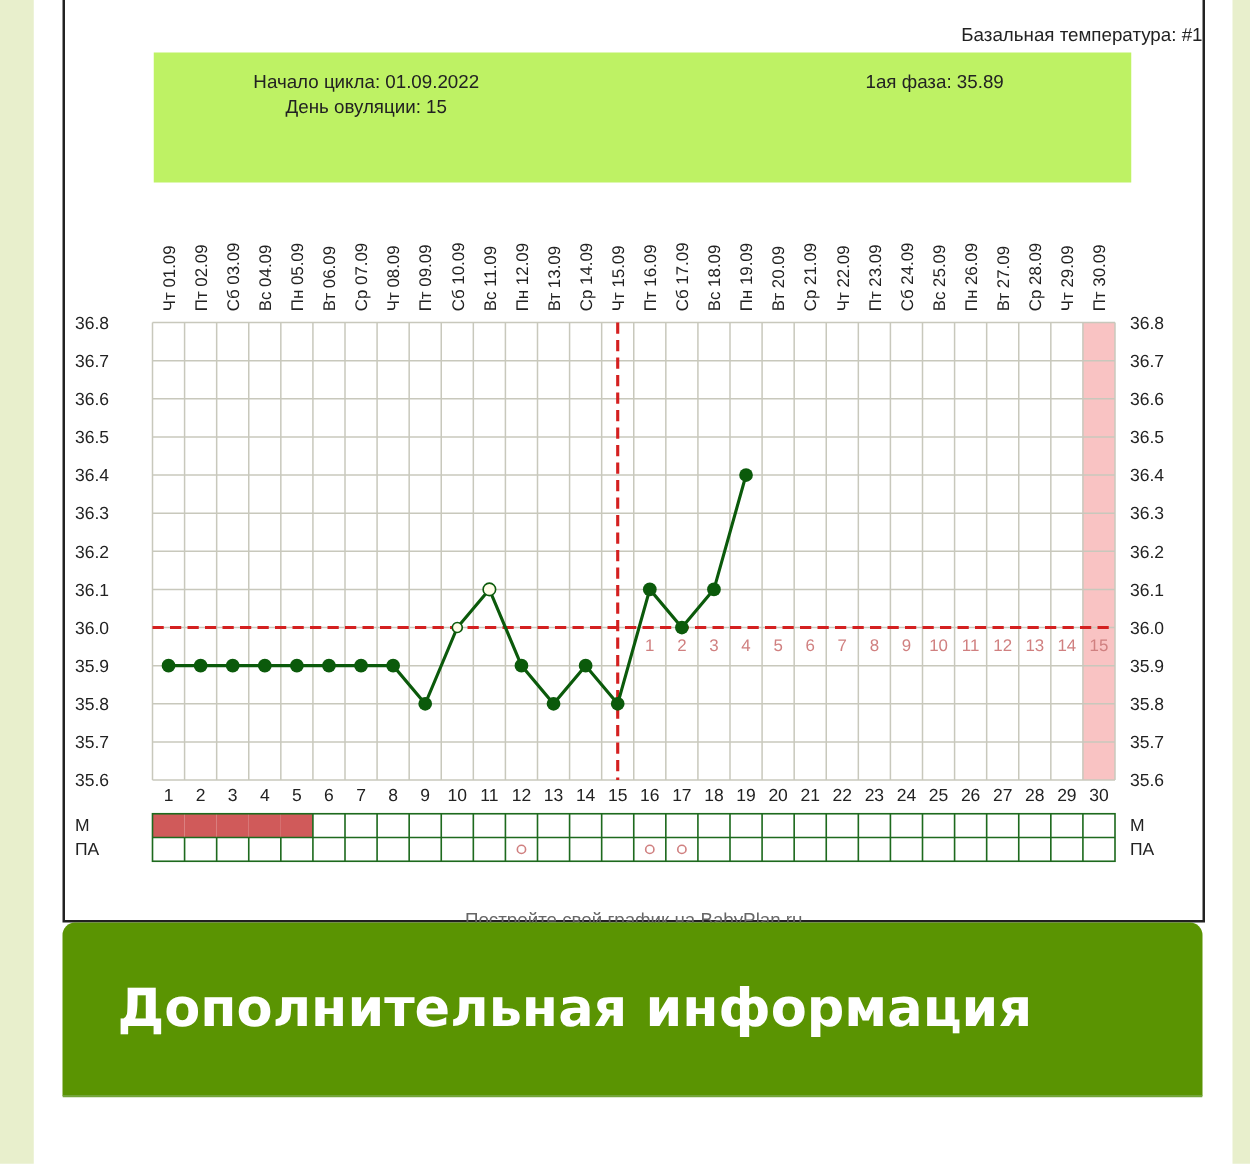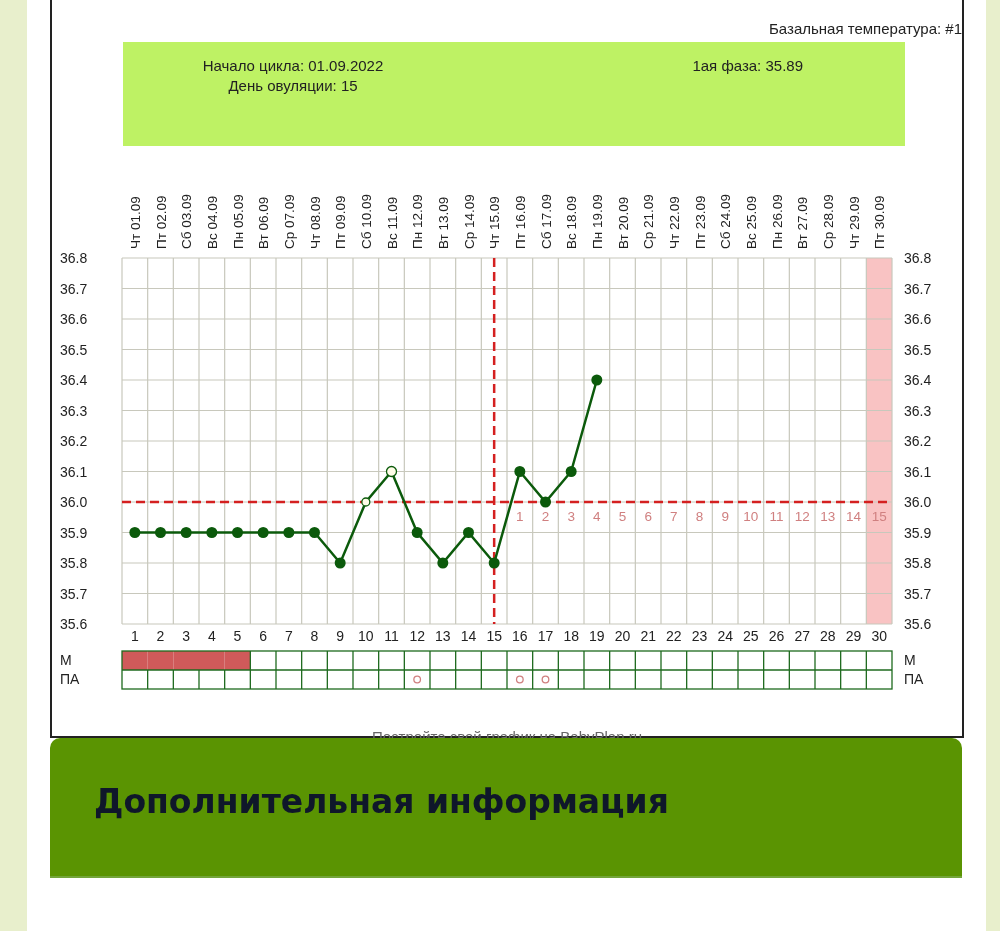--- a/index.html
+++ b/index.html
@@ -8,21 +8,21 @@
   .bg-right { position:absolute; left:986px; top:0; width:14px; height:931px; background:#e8efcc; }
   .chart-box { position:absolute; left:50px; top:-2px; width:910px; height:736px; border:2px solid #222; background:#fff; }
   .chart-title { position:absolute; left:0; top:20px; width:100%; text-align:right; font-size:15px; color:#222; }
   .info-box { position:absolute; left:71px; top:42px; width:770px; height:104px; background:#bef264;padding-left:12px; }
   .info-col { position:absolute; top:14px; text-align:center; font-size:15px; color:#222; line-height:19.5px; }
   .info-col.left { left:40px; width:260px; }
   .info-col.right { left:420px; width:260px;text-align:right; }
   svg text { font-family:"Liberation Sans", sans-serif; }
   .footer { position:absolute; left:0; top:704px; width:100%; text-align:center; font-size:15px; color:#666;margin-top:24px; }
   .banner { position:absolute; left:50px; top:738px; width:912px; height:138px; background:#5a9402; border-radius:10px 10px 0 0; border-bottom:2px solid #73a53a; }
-  .banner-title { position:absolute; left:44px; top:44px; font-family:"DejaVu Sans", sans-serif; font-weight:bold; font-size:33px; color:#0f172a; }
+  .banner-title { position:absolute; left:44px; top:44px; font-family:"DejaVu Sans", sans-serif; font-weight:bold; font-size:42px; color:#ffffff; }
 </style>
 </head>
 <body>
 
 <div class="bg-left"></div>
 <div class="bg-right"></div>
 
 <div class="chart-box">
   <div class="chart-title">Базальная температура: #1</div>
   <div class="info-box">

